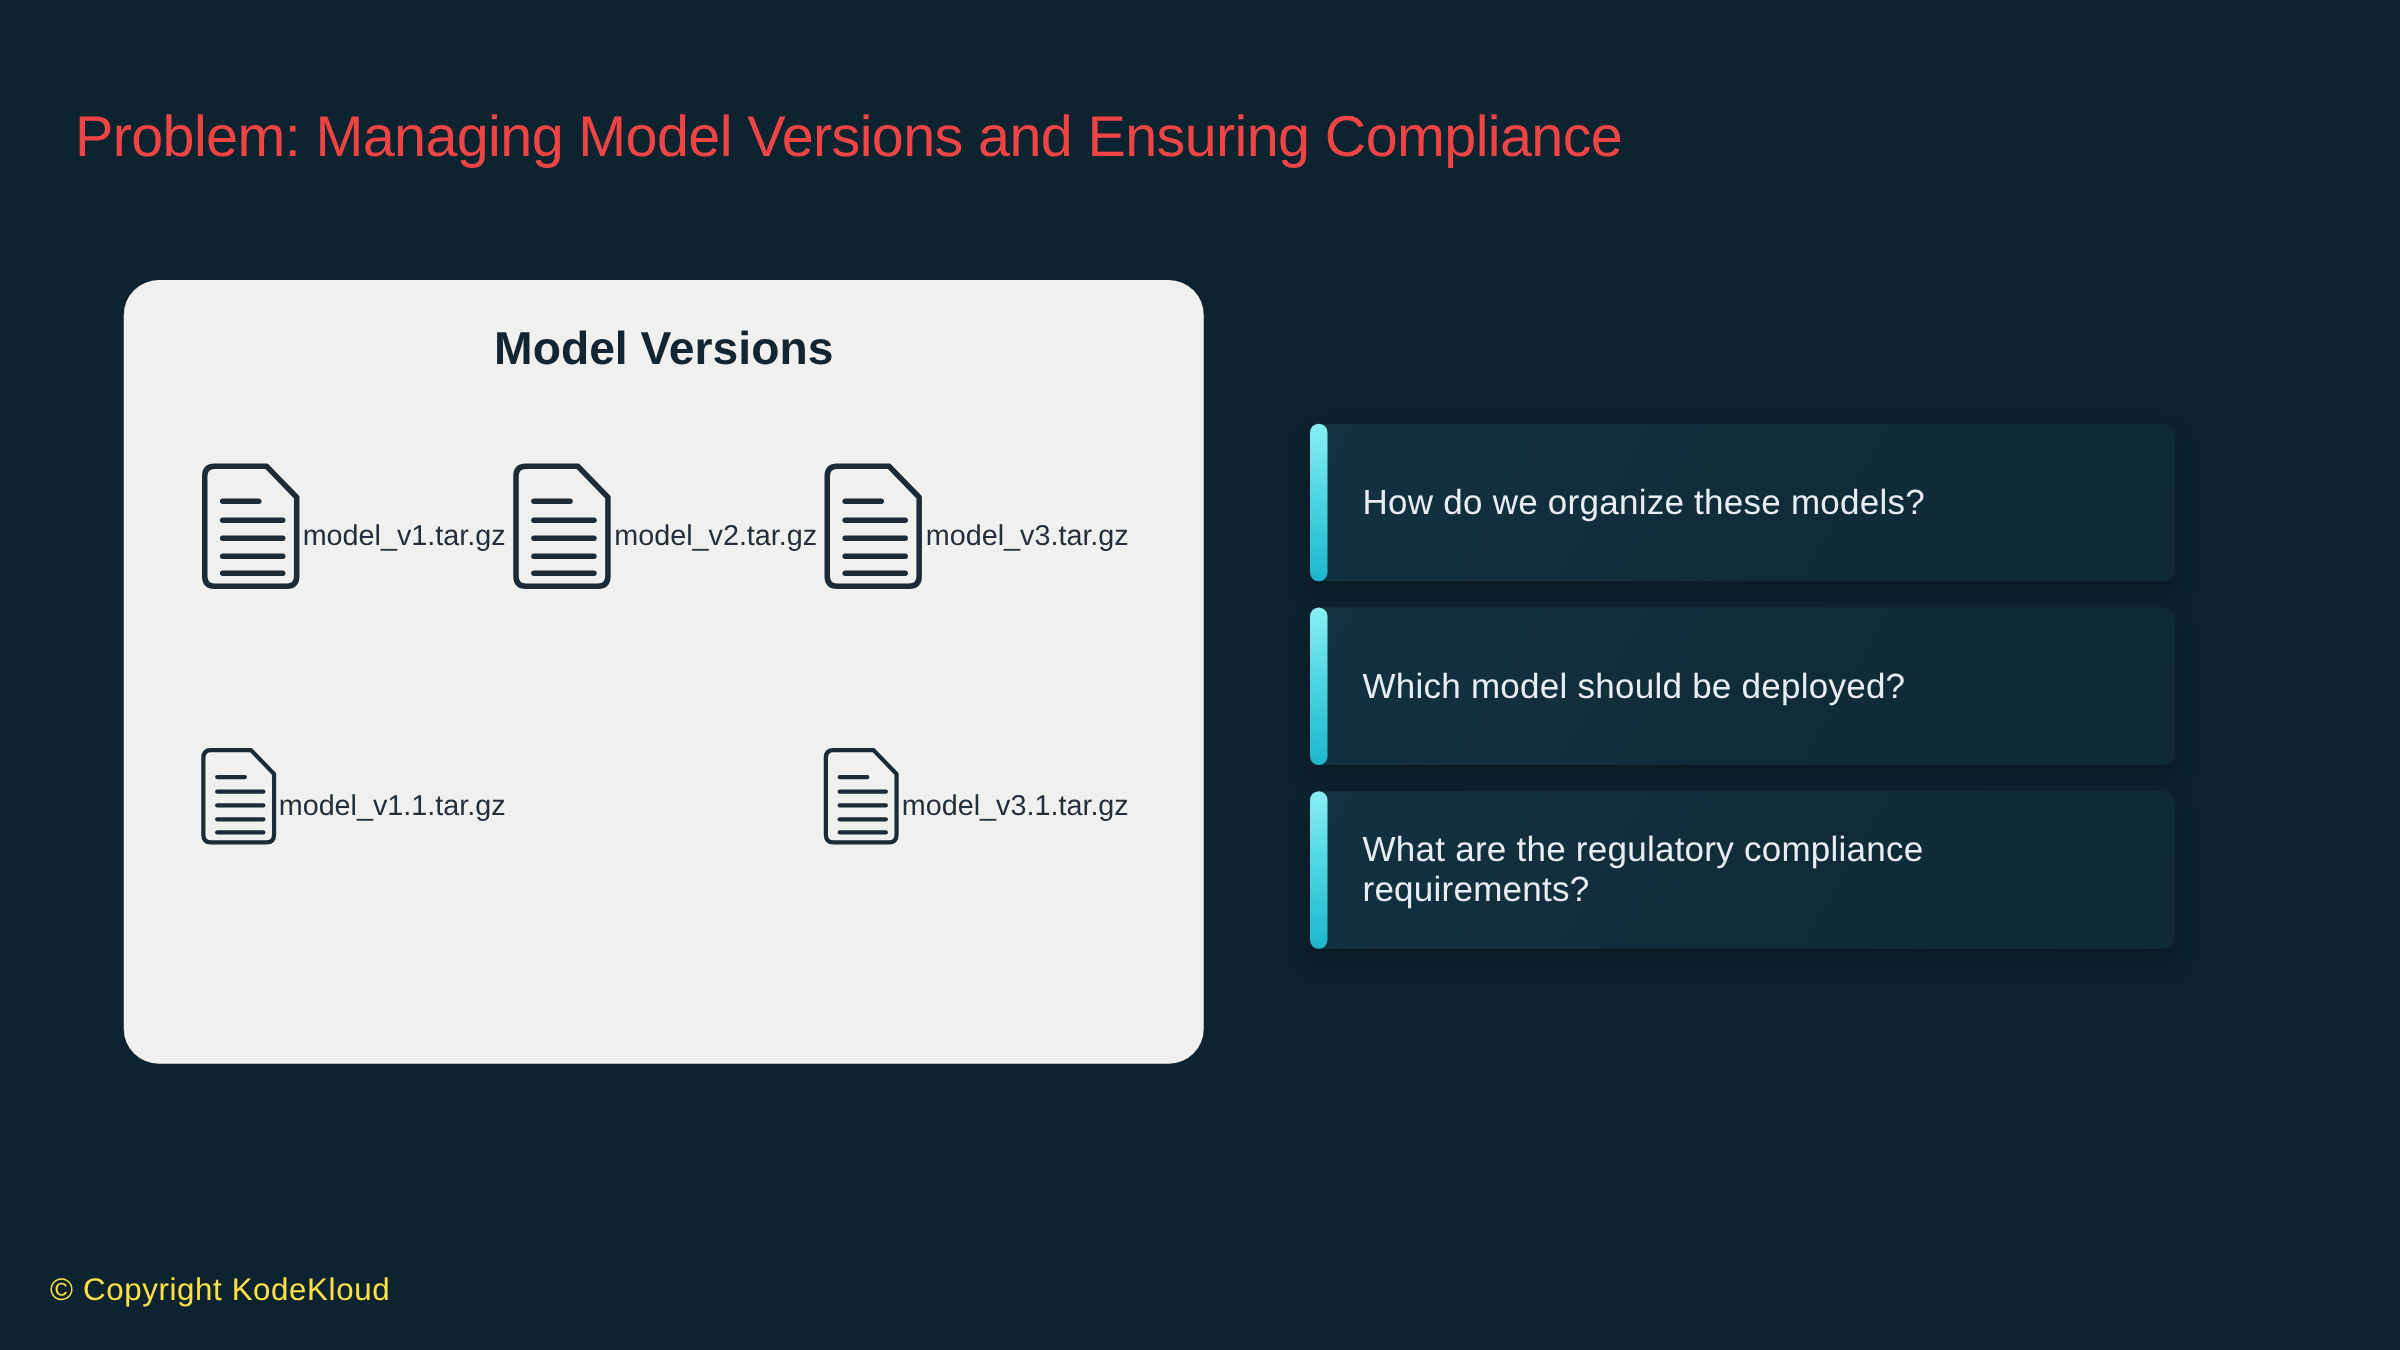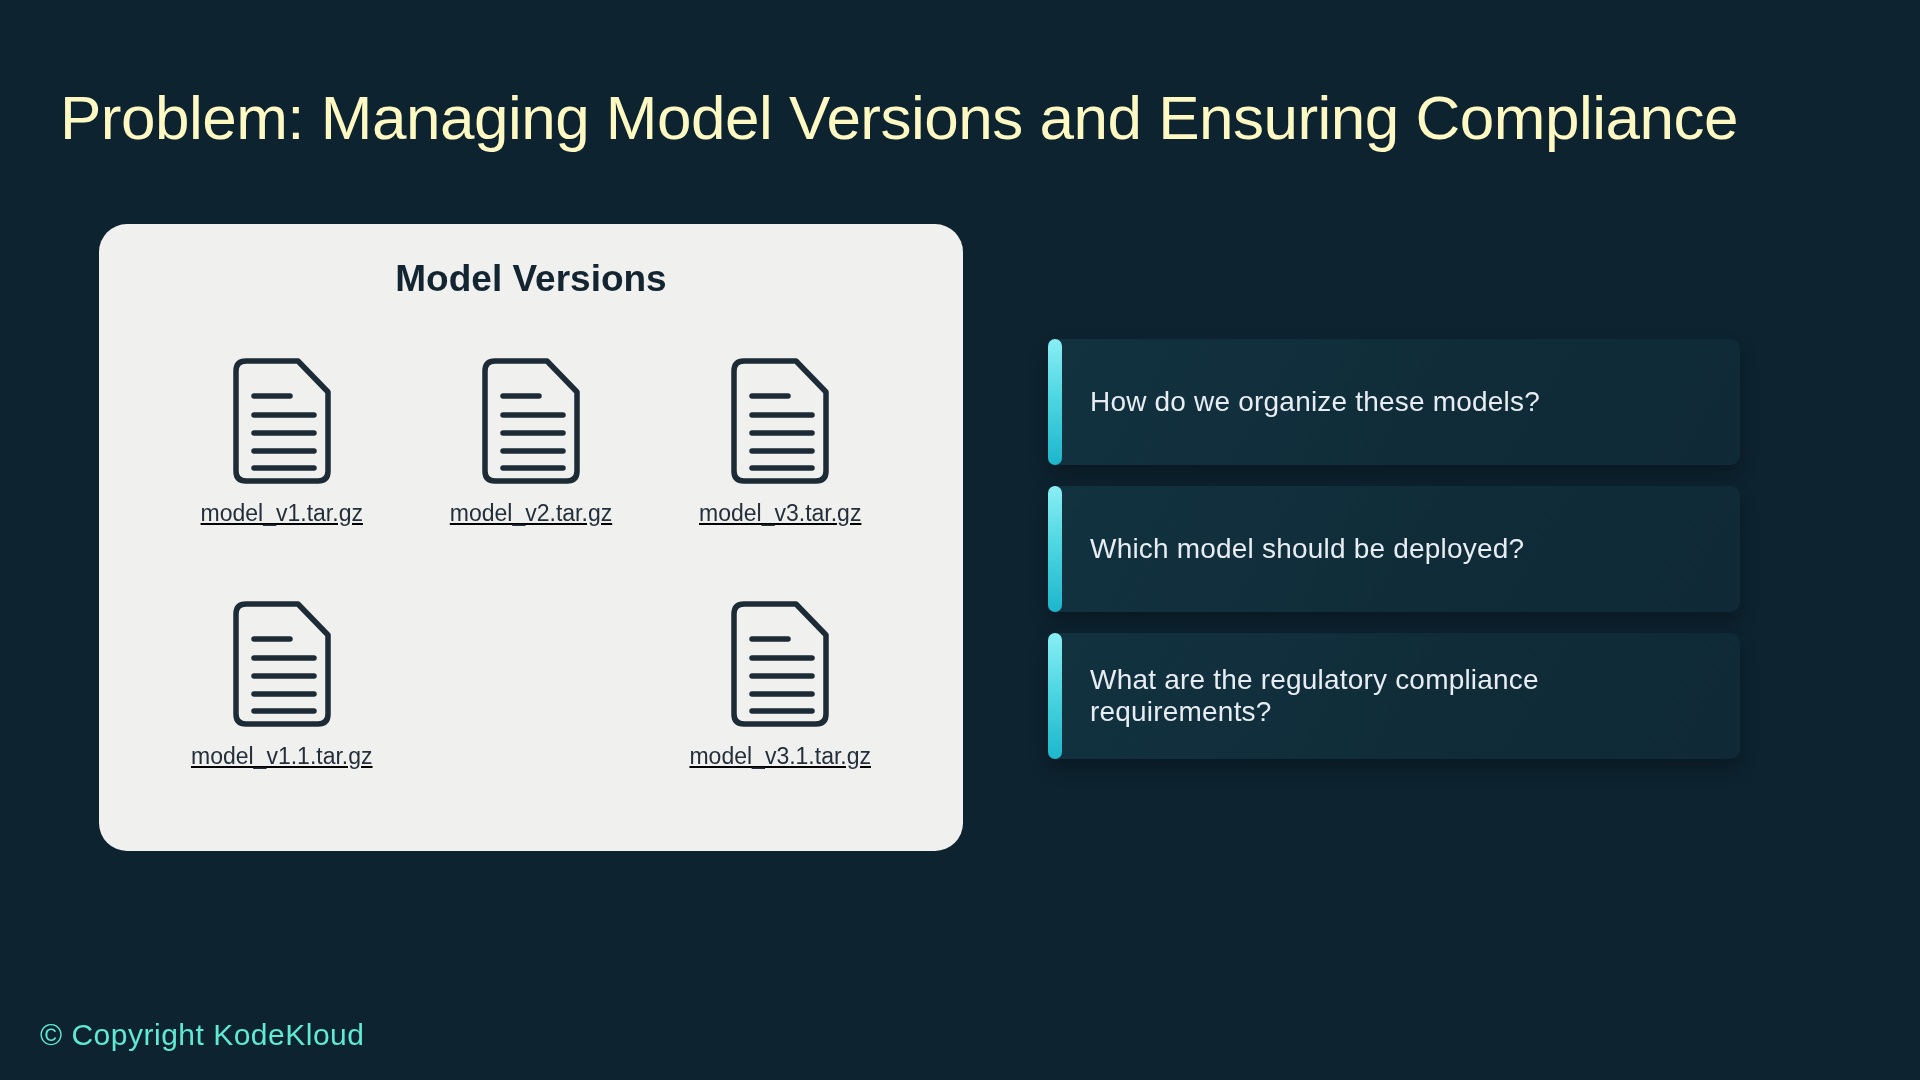--- a/index.html
+++ b/index.html
@@ -10,24 +10,24 @@
     font-family: "Liberation Sans", "DejaVu Sans", sans-serif;
     overflow: hidden;
   }
 
   
   .slide-title {
     position: absolute;
     left: 60px;
     top: 82px;
     width: 1840px;
-    font-size: 62px;
+    font-size: 46px;
     font-weight: 400;
     letter-spacing: -0.5px;
-    color: #fef9c3;
+    color: #ef4444;
     white-space: nowrap;
   }
 
   
   .card {
     position: absolute;
     left: 99px;
     top: 224px;
     width: 864px;
     height: 627px;
@@ -43,24 +43,23 @@
     margin-bottom: 56px;
   }
   .file-grid {
     display: flex;
     flex-wrap: wrap;
     justify-content: space-between;
   }
   .file-item {
     width: 33%;
     display: flex;
-    flex-direction: column;
+    flex-direction: row;
     align-items: center;
     margin-bottom: 72px;
-    text-decoration: underline;
   }
   .file-item:nth-child(n+4) { margin-bottom: 0; }
   .doc-icon {
     width: 104px;
     height: 130px;
     margin-bottom: 14px;
   }
   .file-label {
     font-size: 23px;
     color: #232f3a;
@@ -101,23 +100,23 @@
     font-size: 28px;
     color: #e7edf2;
     letter-spacing: 0.2px;
   }
 
   
   .copyright {
     position: absolute;
     left: 40px;
     top: 1018px;
-    font-size: 30px;
+    font-size: 25px;
     letter-spacing: 0.5px;
-    color: #5eead4;
+    color: #fde047;
   }
 </style>
 </head>
 <body>
 
 <svg width="0" height="0" style="position:absolute">
   <defs>
     <g id="doc-glyph" fill="none" stroke="#1c2b35" stroke-width="5.5" stroke-linecap="round" stroke-linejoin="round">
       <path d="M68 5 H16 Q6 5 6 15 V115 Q6 125 16 125 H88 Q98 125 98 115 V36 Z"></path>
       <line x1="24" y1="40" x2="60" y2="40"></line>

